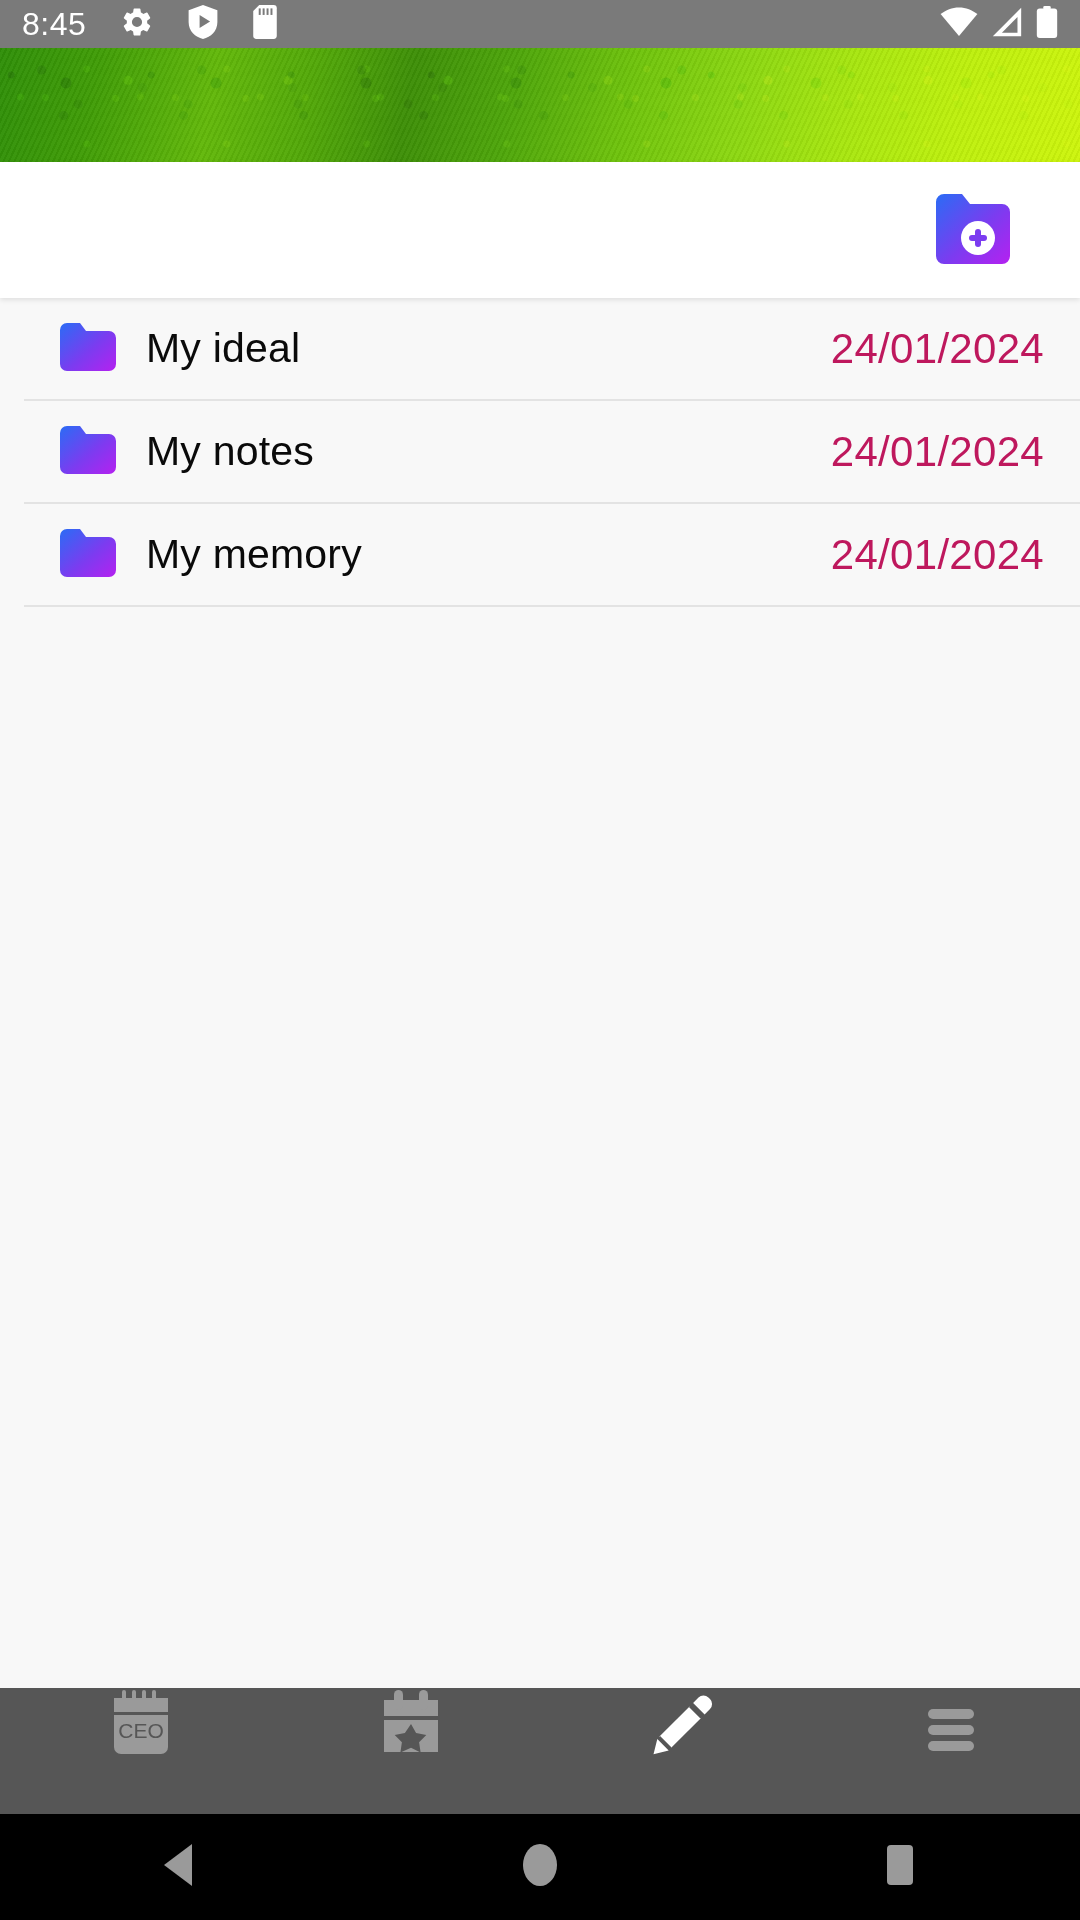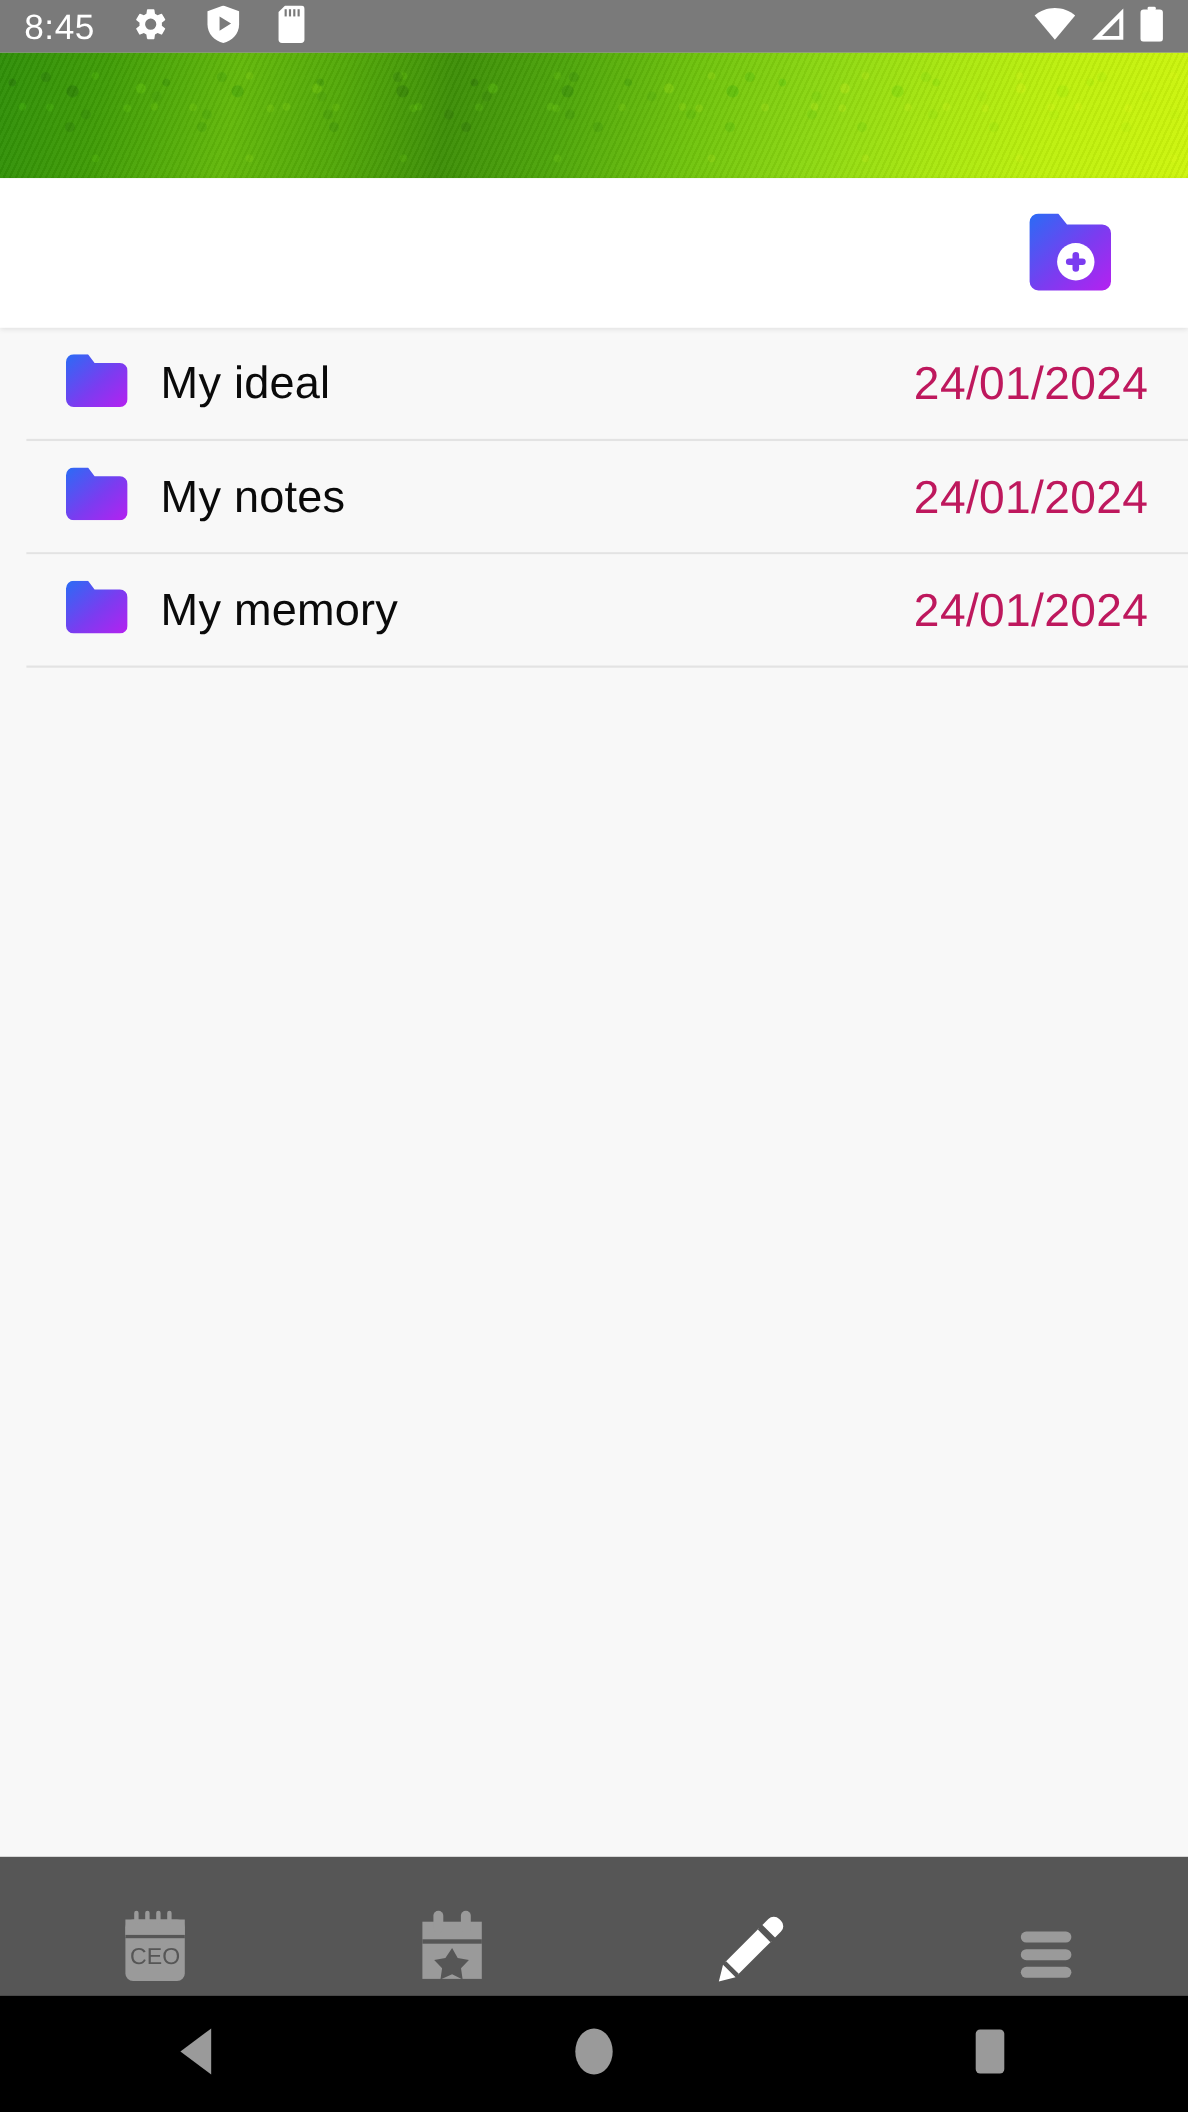--- a/index.html
+++ b/index.html
@@ -121,21 +121,21 @@
   }
 
   
   .tabbar {
     flex: 0 0 126px;
     background: #565656;
     display: flex; align-items: center;
   }
   .tab {
     flex: 1 1 0;
-    display: flex; align-items: flex-end; justify-content: center;
+    display: flex; align-items: flex-start; justify-content: center;
     height: 100%;
     cursor: pointer;
     margin-left: 11px;
   }
 
   
   .androidnav {
     flex: 0 0 106px;
     background: #000000;
     display: flex; align-items: center;

